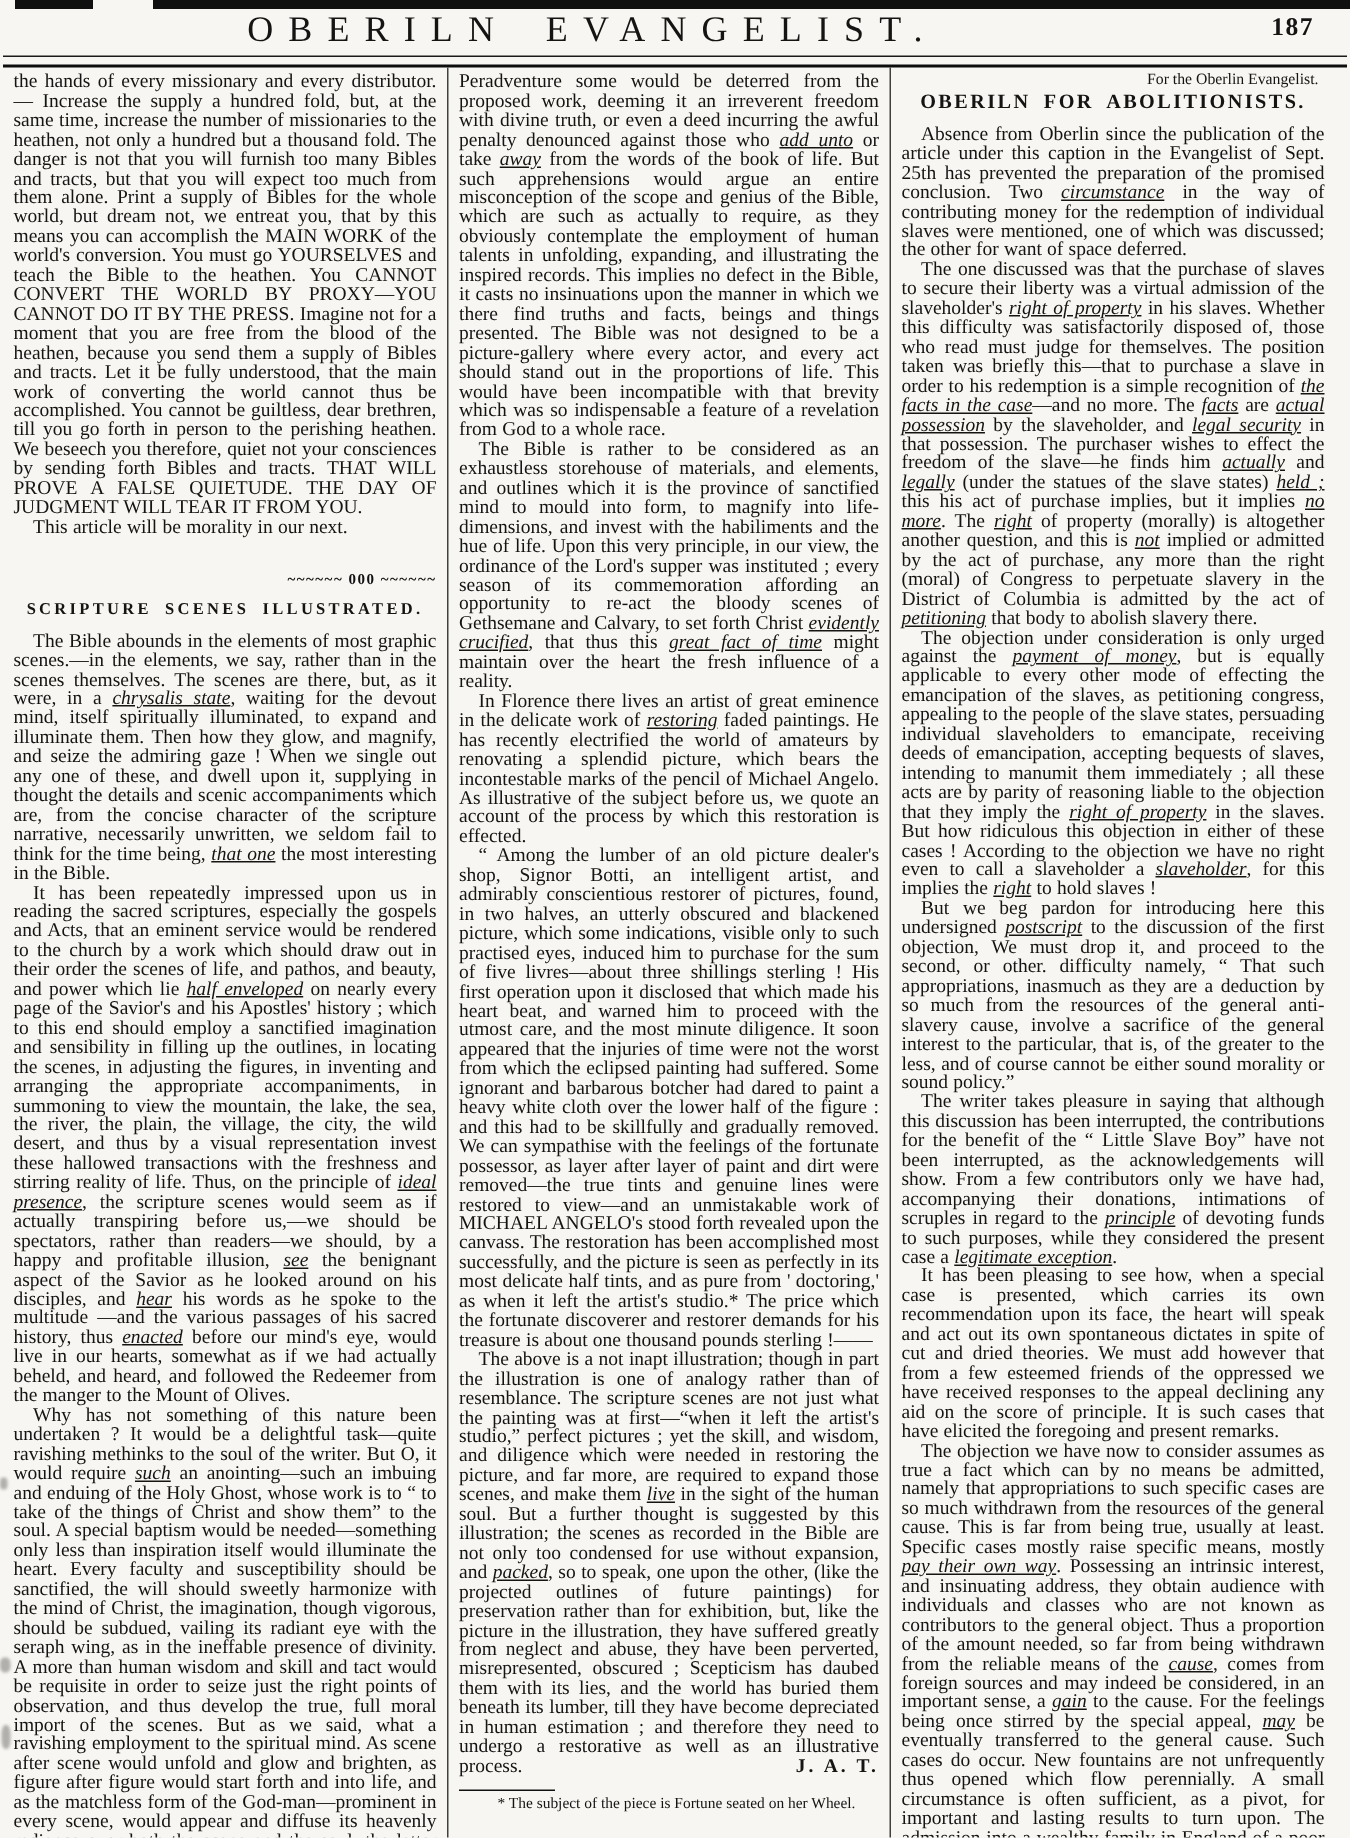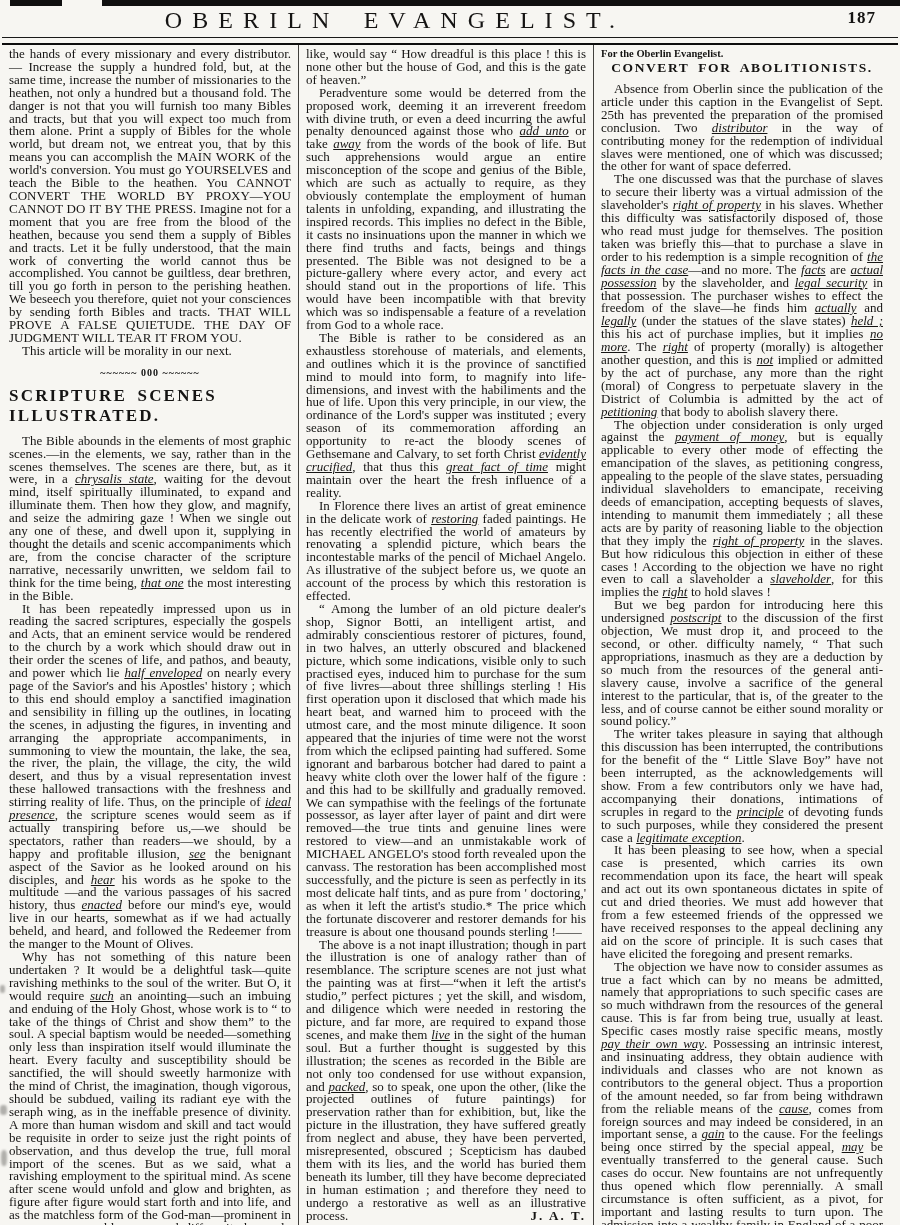--- a/index.html
+++ b/index.html
@@ -47,32 +47,34 @@
   p.para {
     margin: 0;
     font-size: 13px; line-height: 12.9px;
     text-align: justify;
     text-indent: 13px;
     word-spacing: 0.02em;
   }
   .cont > p.para:first-child { text-indent: 0; }
 
   .ornament {
-    text-align: center;
+    text-align: right;
     font-weight: bold; font-size: 10px; letter-spacing: 1px;
-    margin: 9px 0 6px 0;
+    margin: 23px 0 6px 0;
     color: #111;
   }
   .art-head {
     margin: 8px 0 9px 0;
-    font-size: 17px; font-weight: bold;
+    text-align: center;
+    font-size: 11px; font-weight: bold;
     letter-spacing: 2.2px; word-spacing: 4px;
   }
   .kicker {
-    font-size: 10.5px; font-weight: bold;
+    text-align: right;
+    font-size: 10.5px; font-weight: normal;
     margin: 0 4px 1px 0;
   }
   .col3-head {
     margin: 0 0 7px 0;
     text-align: center;
     font-size: 13.5px; font-weight: bold;
     letter-spacing: 1.6px; word-spacing: 4px;
   }
 
   .sig { float: right; font-weight: bold; letter-spacing: 2px; }
@@ -120,36 +122,35 @@
       <h2 class="art-head">SCRIPTURE SCENES ILLUSTRATED.</h2>
       <div>
           <p class="para">The Bible abounds in the elements of most graphic scenes.—in the elements, we say, rather than in the scenes themselves. The scenes are there, but, as it were, in a <i>chrysalis state</i>, waiting for the devout mind, itself spiritually illuminated, to expand and illuminate them. Then how they glow, and magnify, and seize the admiring gaze ! When we single out any one of these, and dwell upon it, supplying in thought the details and scenic accompaniments which are, from the concise character of the scripture narrative, necessarily unwritten, we seldom fail to think for the time being, <i>that one</i> the most interesting in the Bible.</p>
           <p class="para">It has been repeatedly impressed upon us in reading the sacred scriptures, especially the gospels and Acts, that an eminent service would be rendered to the church by a work which should draw out in their order the scenes of life, and pathos, and beauty, and power which lie <i>half enveloped</i> on nearly every page of the Savior's and his Apostles' history ; which to this end should employ a sanctified imagination and sensibility in filling up the outlines, in locating the scenes, in adjusting the figures, in inventing and arranging the appropriate accompaniments, in summoning to view the mountain, the lake, the sea, the river, the plain, the village, the city, the wild desert, and thus by a visual representation invest these hallowed transactions with the freshness and stirring reality of life. Thus, on the principle of <i>ideal presence</i>, the scripture scenes would seem as if actually transpiring before us,—we should be spectators, rather than readers—we should, by a happy and profitable illusion, <i>see</i> the benignant aspect of the Savior as he looked around on his disciples, and <i>hear</i> his words as he spoke to the multitude —and the various passages of his sacred history, thus <i>enacted</i> before our mind's eye, would live in our hearts, somewhat as if we had actually beheld, and heard, and followed the Redeemer from the manger to the Mount of Olives.</p>
           <p class="para">Why has not something of this nature been undertaken ?  It would be a delightful task—quite ravishing methinks to the soul of the writer.  But O, it would require <i>such</i> an anointing—such an imbuing and enduing of the Holy Ghost, whose work is to “ to take of the things of Christ and show them” to the soul.  A special baptism would be needed—something only less than inspiration itself would illuminate the heart.  Every faculty and susceptibility should be sanctified, the will should sweetly harmonize with the mind of Christ, the imagination, though vigorous, should be subdued, vailing its radiant eye with the seraph wing, as in the ineffable presence of divinity.  A more than human wisdom and skill and tact would be requisite in order to seize just the right points of observation, and thus develop the true, full moral import of the scenes.  But as we said, what a ravishing employment to the spiritual mind.  As scene after scene would unfold and glow and brighten, as figure after figure would start forth and into life, and as the matchless form of the God-man—prominent in every scene, would appear and diffuse its heavenly radiance over both the scene and the soul, the latter as if awaking from a long sleep, Jacob-</p>
         </div>
     </section>
 
     <section class="col col-mid">
       <div class="cont">
-          <p class="para">like, would say “ How dreadful is this place ! this is none other but the house of God, and this is the gate of heaven.”</p>
           <p class="para">Peradventure some would be deterred from the proposed work, deeming it an irreverent freedom with divine truth, or even a deed incurring the awful penalty denounced against those who <i>add unto</i> or take <i>away</i> from the words of the book of life.  But such apprehensions would argue an entire misconception of the scope and genius of the Bible, which are such as actually to require, as they obviously contemplate the employment of human talents in unfolding, expanding, and illustrating the inspired records.  This implies no defect in the Bible, it casts no insinuations upon the manner in which we there find truths and facts, beings and things presented.  The Bible was not designed to be a picture-gallery where every actor, and every act should stand out in the proportions of life.  This would have been incompatible with that brevity which was so indispensable a feature of a revelation from God to a whole race.</p>
           <p class="para">The Bible is rather to be considered as an exhaustless storehouse of materials, and elements, and outlines which it is the province of sanctified mind to mould into form, to magnify into life-dimensions, and invest with the habiliments and the hue of life.  Upon this very principle, in our view, the ordinance of the Lord's supper was instituted ; every season of its commemoration affording an opportunity to re-act the bloody scenes of Gethsemane and Calvary, to set forth Christ <i>evidently crucified</i>, that thus this <i>great fact of time</i> might maintain over the heart the fresh influence of a reality.</p>
           <p class="para">In Florence there lives an artist of great eminence in the delicate work of <i>restoring</i> faded paintings.  He has recently electrified the world of amateurs by renovating a splendid picture, which bears the incontestable marks of the pencil of Michael Angelo.  As illustrative of the subject before us, we quote an account of the process by which this restoration is effected.</p>
           <p class="para">“ Among the lumber of an old picture dealer's shop, Signor Botti, an intelligent artist, and admirably conscientious restorer of pictures, found, in two halves, an utterly obscured and blackened picture, which some indications, visible only to such practised eyes, induced him to purchase for the sum of five livres—about three shillings sterling !  His first operation upon it disclosed that which made his heart beat, and warned him to proceed with the utmost care, and the most minute diligence.  It soon appeared that the injuries of time were not the worst from which the eclipsed painting had suffered.  Some ignorant and barbarous botcher had dared to paint a heavy white cloth over the lower half of the figure : and this had to be skillfully and gradually removed.  We can sympathise with the feelings of the fortunate possessor, as layer after layer of paint and dirt were removed—the true tints and genuine lines were restored to view—and an unmistakable work of MICHAEL ANGELO's stood forth revealed upon the canvass.  The restoration has been accomplished most successfully, and the picture is seen as perfectly in its most delicate half tints, and as pure from ' doctoring,' as when it left the artist's studio.*  The price which the fortunate discoverer and restorer demands for his treasure is about one thousand pounds sterling !——</p>
           <p class="para">The above is a not inapt illustration; though in part the illustration is one of analogy rather than of resemblance.  The scripture scenes are not just what the painting was at first—“when it left the artist's studio,” perfect pictures ; yet the skill, and wisdom, and diligence which were needed in restoring the picture, and far more, are required to expand those scenes, and make them <i>live</i> in the sight of the human soul.  But a further thought is suggested by this illustration; the scenes as recorded in the Bible are not only too condensed for use without expansion, and <i>packed</i>, so to speak, one upon the other, (like the projected outlines of future paintings) for preservation rather than for exhibition, but, like the picture in the illustration, they have suffered greatly from neglect and abuse, they have been perverted, misrepresented, obscured ; Scepticism has daubed them with its lies, and the world has buried them beneath its lumber, till they have become depreciated in human estimation ; and therefore they need to undergo a restorative as well as an illustrative process. <span class="sig">J. A. T.</span></p>
         </div>
       <div class="fn-sep"></div>
       <p class="footnote">* The subject of the piece is Fortune seated on her Wheel.</p>
     </section>
 
     <section class="col">
       <div class="kicker">For the Oberlin Evangelist.</div>
-      <h2 class="col3-head">CONVERT FOR ABOLITIONISTS.</h2>
+      <h2 class="col3-head">OBERILN FOR ABOLITIONISTS.</h2>
       <div>
-          <p class="para">Absence from Oberlin since the publication of the article under this caption in the Evangelist of Sept. 25th has prevented the preparation of the promised conclusion.  Two <i>distributor</i> in the way of contributing money for the redemption of individual slaves were mentioned, one of which was discussed; the other for want of space deferred.</p>
+          <p class="para">Absence from Oberlin since the publication of the article under this caption in the Evangelist of Sept. 25th has prevented the preparation of the promised conclusion.  Two <i>circumstance</i> in the way of contributing money for the redemption of individual slaves were mentioned, one of which was discussed; the other for want of space deferred.</p>
           <p class="para">The one discussed was that the purchase of slaves to secure their liberty was a virtual admission of the slaveholder's <i>right of property</i> in his slaves.  Whether this difficulty was satisfactorily disposed of, those who read must judge for themselves.  The position taken was briefly this—that to purchase a slave in order to his redemption is a simple recognition of <i>the facts in the case</i>—and no more.  The <i>facts</i> are <i>actual possession</i> by the slaveholder, and <i>legal security</i> in that possession.  The purchaser wishes to effect the freedom of the slave—he finds him <i>actually</i> and <i>legally</i> (under the statues of the slave states) <i>held ;</i> this his act of purchase implies, but it implies <i>no more</i>.  The <i>right</i> of property (morally) is altogether another question, and this is <i>not</i> implied or admitted by the act of purchase, any more than the right (moral) of Congress to perpetuate slavery in the District of Columbia is admitted by the act of <i>petitioning</i> that body to abolish slavery there.</p>
           <p class="para">The objection under consideration is only urged against the <i>payment of money</i>, but is equally applicable to every other mode of effecting the emancipation of the slaves, as petitioning congress, appealing to the people of the slave states, persuading individual slaveholders to emancipate, receiving deeds of emancipation, accepting bequests of slaves, intending to manumit them immediately ; all these acts are by parity of reasoning liable to the objection that they imply the <i>right of property</i> in the slaves.  But how ridiculous this objection in either of these cases !  According to the objection we have no right even to call a slaveholder a <i>slaveholder</i>, for this implies the <i>right</i> to hold slaves !</p>
           <p class="para">But we beg pardon for introducing here this undersigned <i>postscript</i> to the discussion of the first objection, We must drop it, and proceed to the second, or other. difficulty namely, “ That such appropriations, inasmuch as they are a deduction by so much from the resources of the general anti-slavery cause, involve a sacrifice of the general interest to the particular, that is, of the greater to the less, and of course cannot be either sound morality or sound policy.”</p>
           <p class="para">The writer takes pleasure in saying that although this discussion has been interrupted, the contributions for the benefit of the “ Little Slave Boy” have not been interrupted, as the acknowledgements will show.  From a few contributors only we have had, accompanying their donations, intimations of scruples in regard to the <i>principle</i> of devoting funds to such purposes, while they considered the present case a <i>legitimate exception</i>.</p>
           <p class="para">It has been pleasing to see how, when a special case is presented, which carries its own recommendation upon its face, the heart will speak and act out its own spontaneous dictates in spite of cut and dried theories. We must add however that from a few esteemed friends of the oppressed we have received responses to the appeal declining any aid on the score of principle.  It is such cases that have elicited the foregoing and present remarks.</p>
           <p class="para">The objection we have now to consider assumes as true a fact which can by no means be admitted, namely that appropriations to such specific cases are so much withdrawn from the resources of the general cause. This is far from being true, usually at least.  Specific cases mostly raise specific means, mostly <i>pay their own way</i>.  Possessing an intrinsic interest, and insinuating address, they obtain audience with individuals and classes who are not known as contributors to the general object.  Thus a proportion of the amount needed, so far from being withdrawn from the reliable means of the <i>cause</i>, comes from foreign sources and may indeed be considered, in an important sense, a <i>gain</i> to the cause.  For the feelings being once stirred by the special appeal, <i>may</i> be eventually transferred to the general cause.  Such cases do occur.  New fountains are not unfrequently thus opened which flow perennially.  A small circumstance is often sufficient, as a pivot, for important and lasting results to turn upon.  The admission into a wealthy family in England of a poor orphan child, which had been piously trained and con-</p>
         </div>
     </section>
 
   </main>

